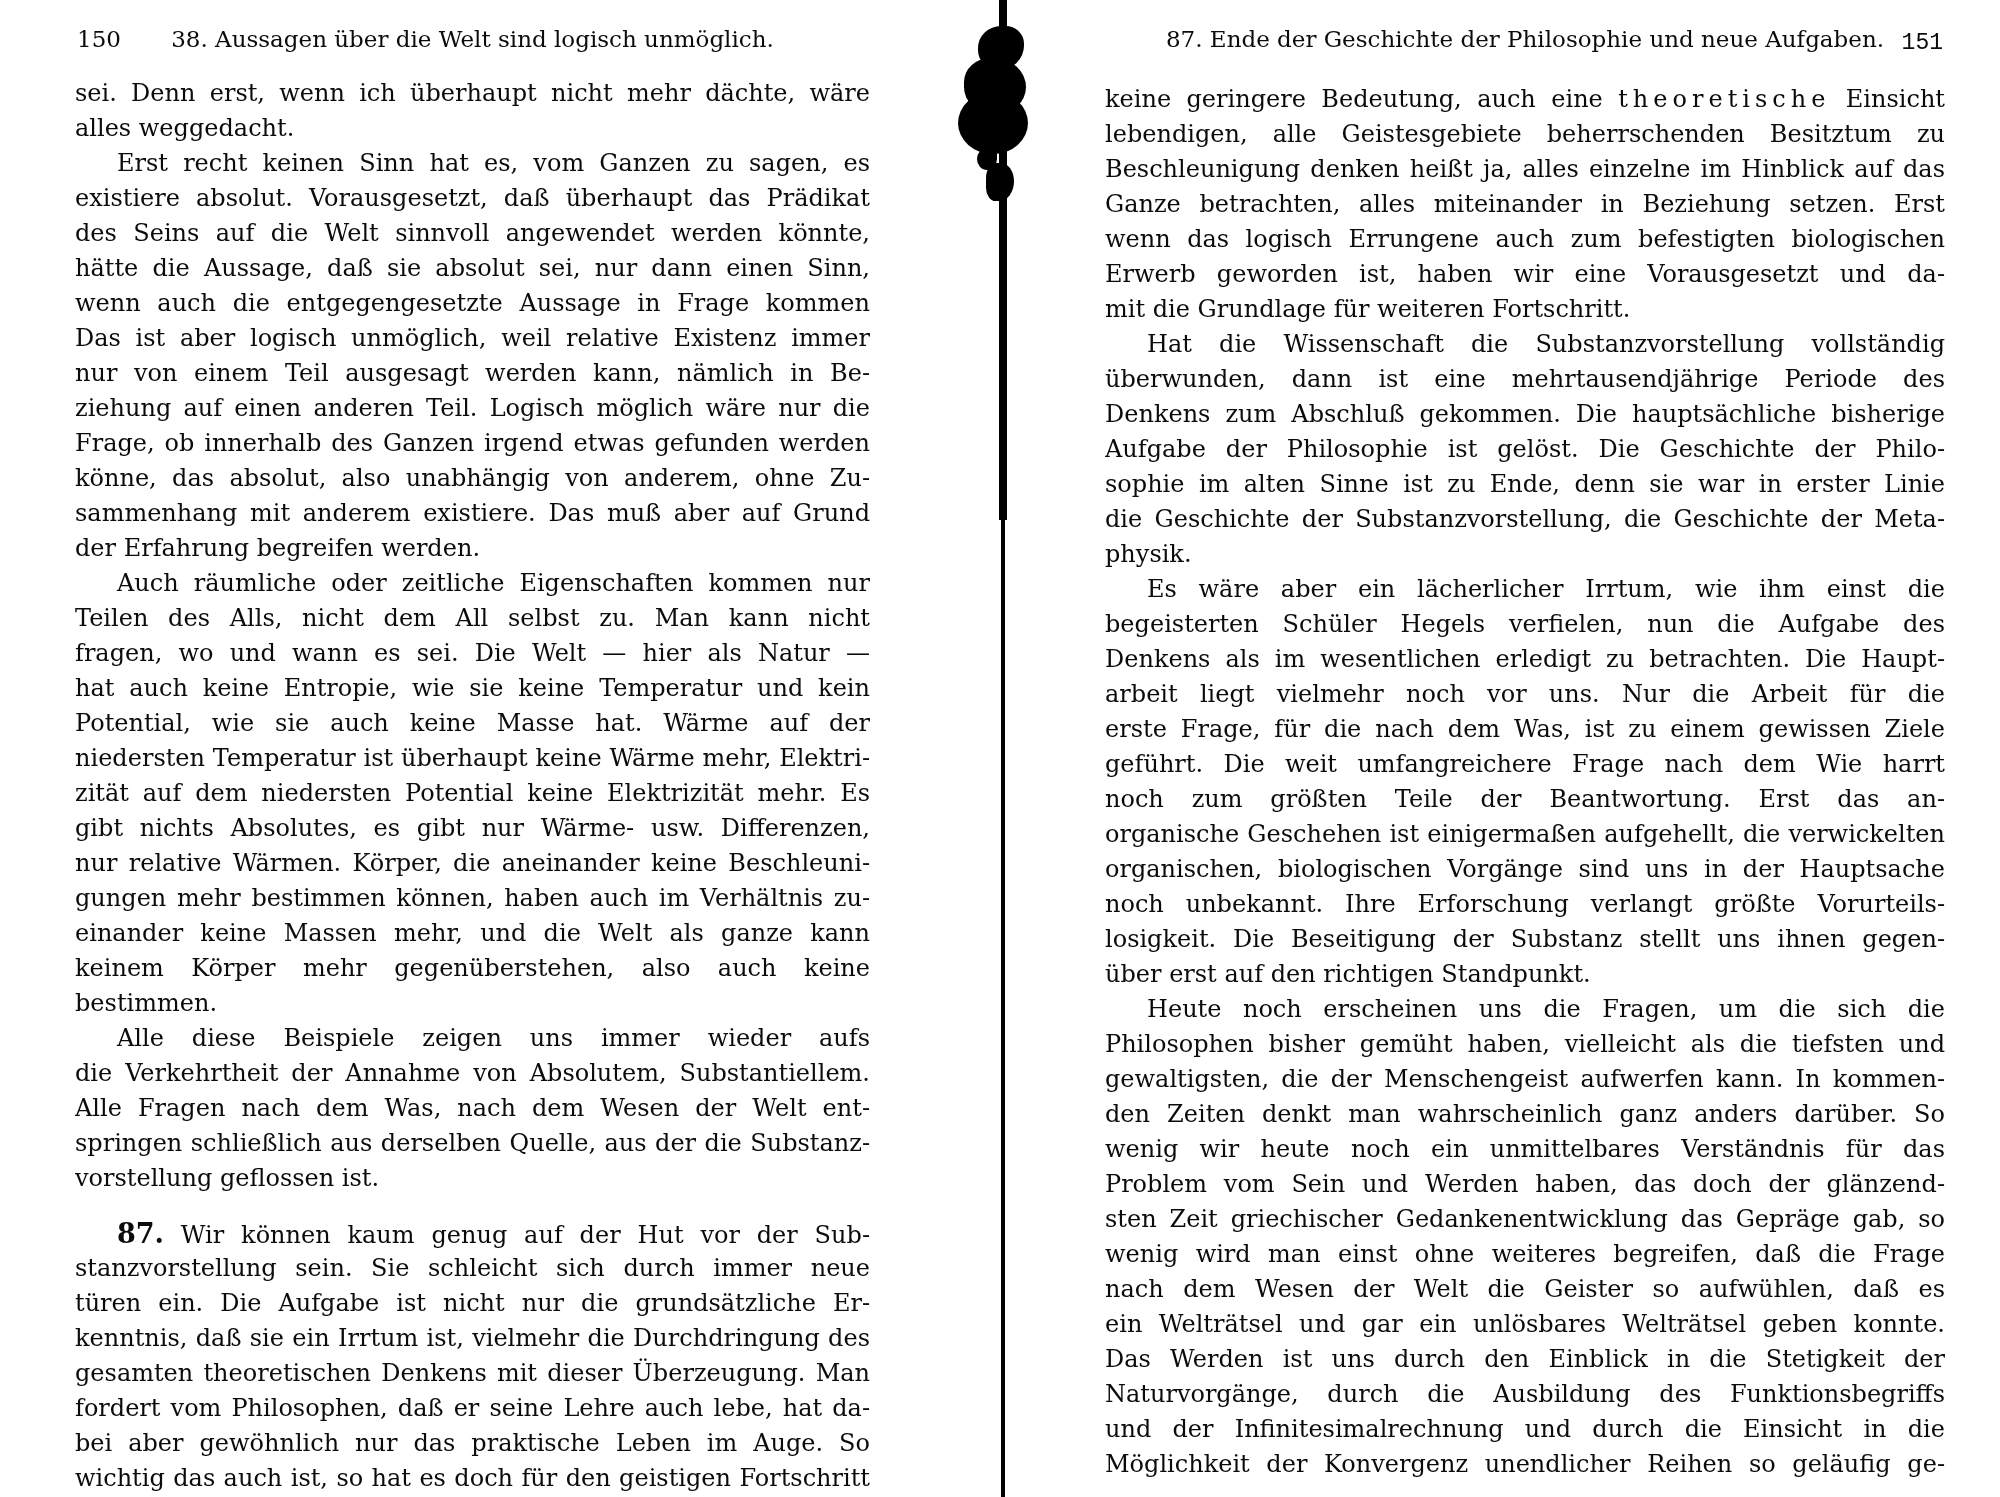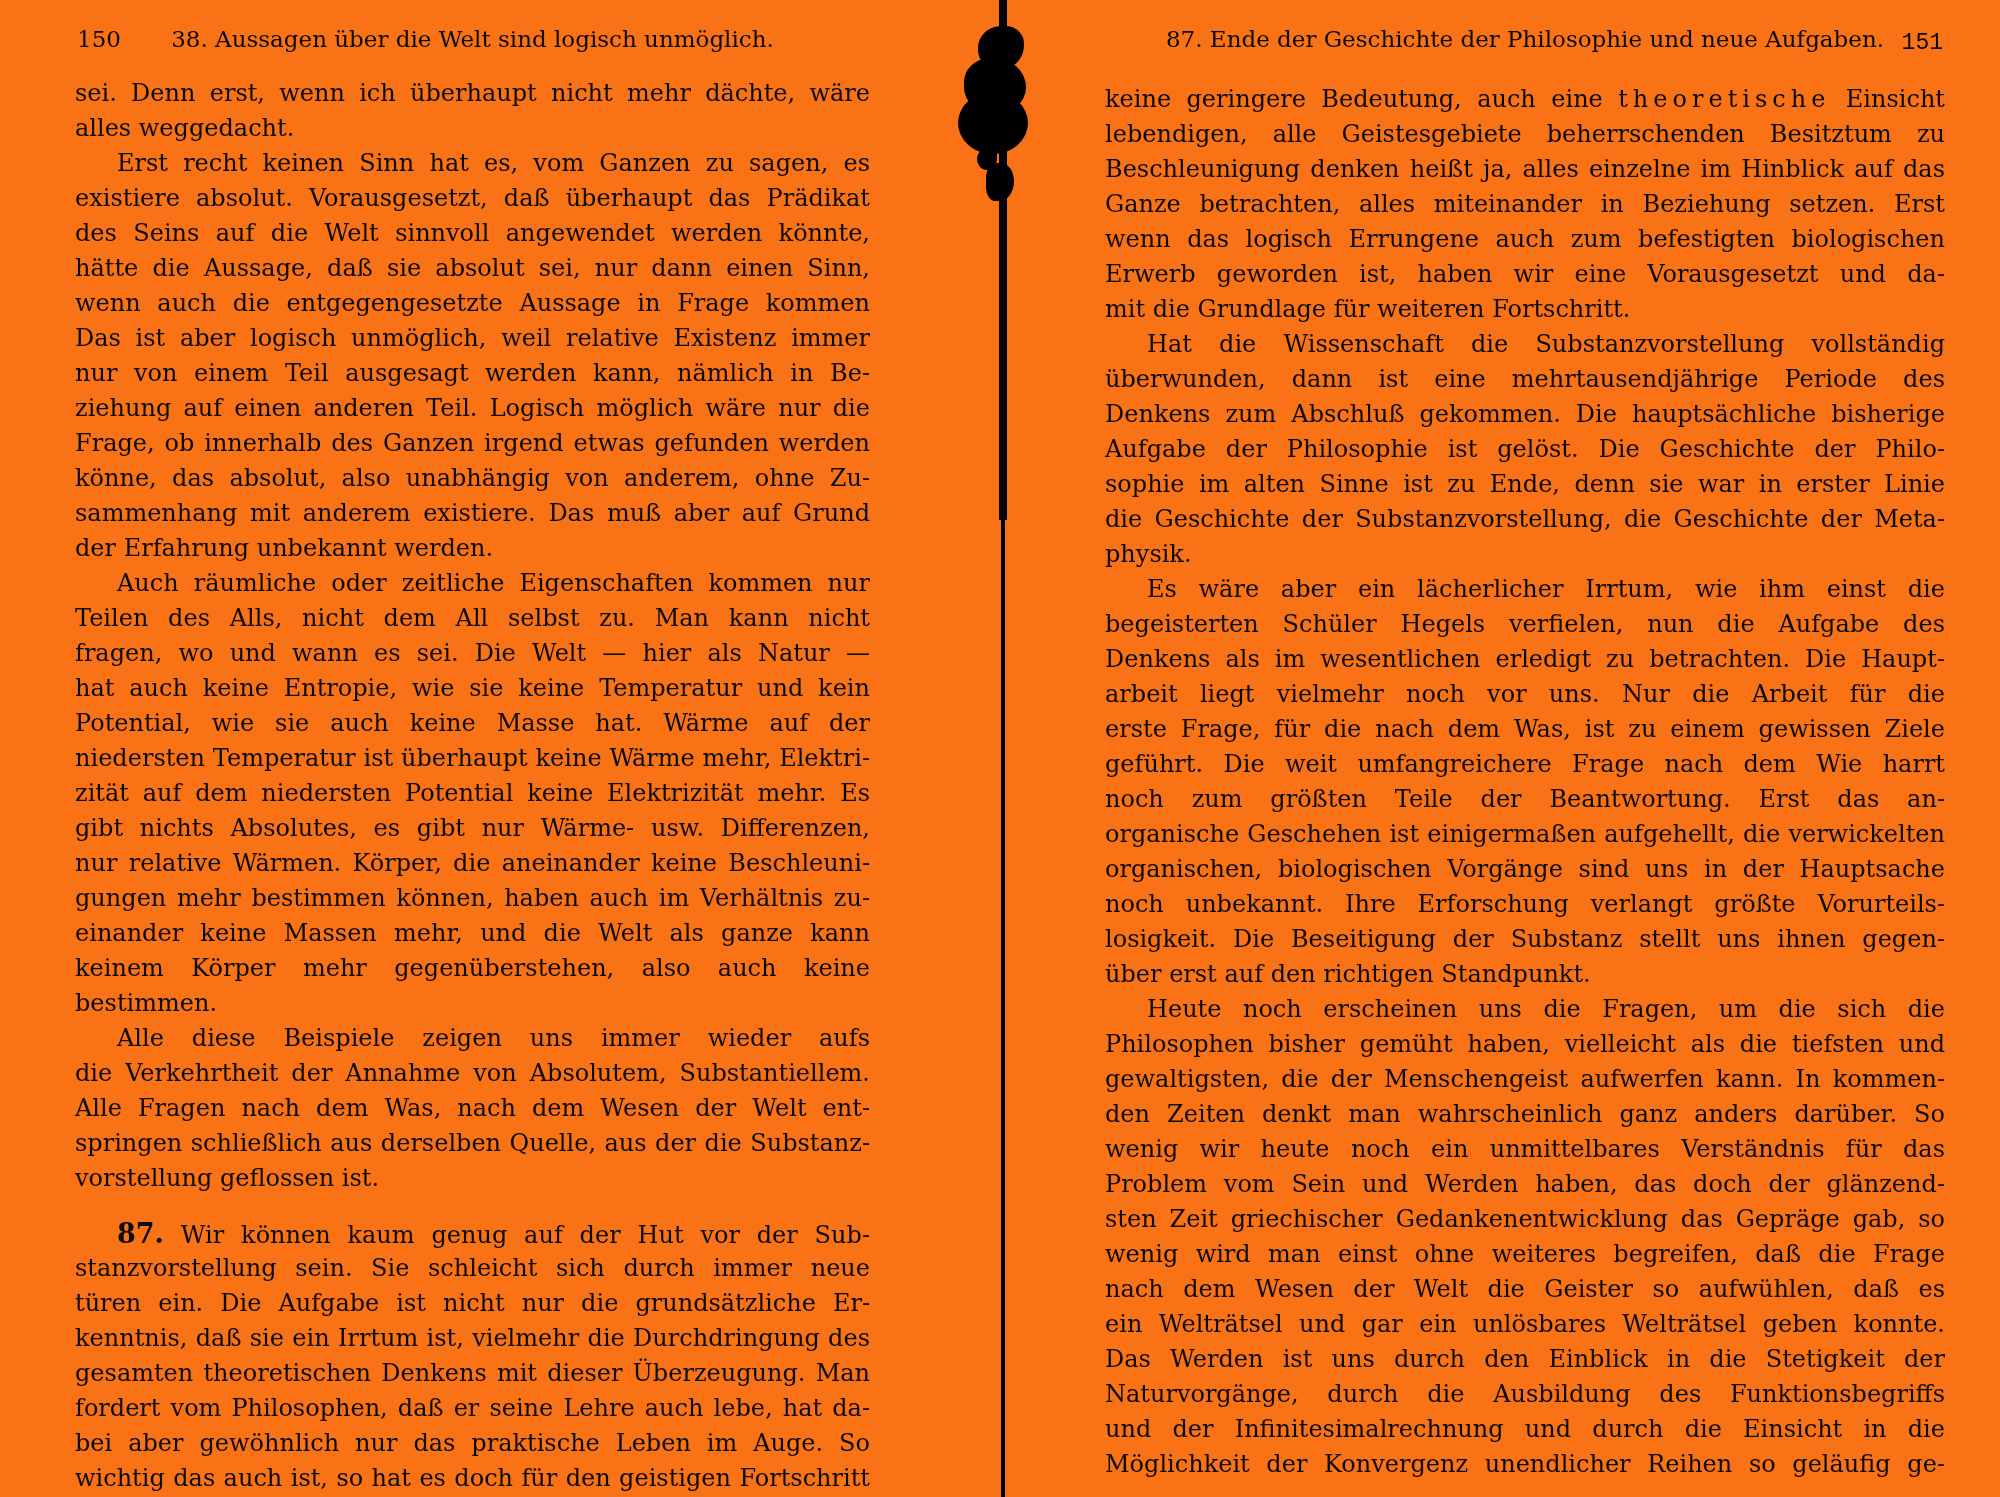--- a/index.html
+++ b/index.html
@@ -1,20 +1,20 @@
 <!DOCTYPE html>
 <html><head>
 <meta charset="utf-8">
 <style>
   html, body { margin: 0; padding: 0; background: #e8e8e8; }
   .spread {
     position: relative;
     width: 2000px;
     height: 1497px;
-    background: #f97316;
+    background: #ffffff;
     overflow: hidden;
     font-family: "DejaVu Serif", serif;
     color: #0b0b0b;
   }
   .page { position: absolute; }
   .page-left  { left: 75px;  top: 24px; width: 795px; }
   .page-right { left: 1105px; top: 24px; width: 840px; }
 
   .pagehead { position: relative; height: 46px; font-size: 23px; line-height: 30px; }
   .pagehead .head-title { display: block; text-align: center; }
@@ -75,21 +75,21 @@
           <div class="tline">existiere absolut.  Vorausgesetzt, daß überhaupt das Prädikat</div>
           <div class="tline">des Seins auf die Welt sinnvoll angewendet werden könnte,</div>
           <div class="tline">hätte die Aussage, daß sie absolut sei, nur dann einen Sinn,</div>
           <div class="tline">wenn auch die entgegengesetzte Aussage in Frage kommen könnte.</div>
           <div class="tline">Das ist aber logisch unmöglich, weil relative Existenz immer</div>
           <div class="tline">nur von einem Teil ausgesagt werden kann, nämlich in Be-</div>
           <div class="tline">ziehung auf einen anderen Teil.  Logisch möglich wäre nur die</div>
           <div class="tline">Frage, ob innerhalb des Ganzen irgend etwas gefunden werden</div>
           <div class="tline">könne, das absolut, also unabhängig von anderem, ohne Zu-</div>
           <div class="tline">sammenhang mit anderem existiere.  Das muß aber auf Grund</div>
-          <div class="tline last">der Erfahrung unbekannt werden.</div>
+          <div class="tline last">der Erfahrung begreifen werden.</div>
         </div>
         <div class="para">
           <div class="tline ind">Auch räumliche oder zeitliche Eigenschaften kommen nur</div>
           <div class="tline">Teilen des Alls, nicht dem All selbst zu.  Man kann nicht</div>
           <div class="tline">fragen, wo und wann es sei.  Die Welt — hier als Natur —</div>
           <div class="tline">hat auch keine Entropie, wie sie keine Temperatur und kein</div>
           <div class="tline">Potential, wie sie auch keine Masse hat.  Wärme auf der</div>
           <div class="tline">niedersten Temperatur ist überhaupt keine Wärme mehr, Elektri-</div>
           <div class="tline">zität auf dem niedersten Potential keine Elektrizität mehr.  Es</div>
           <div class="tline">gibt nichts Absolutes, es gibt nur Wärme- usw. Differenzen,</div>

